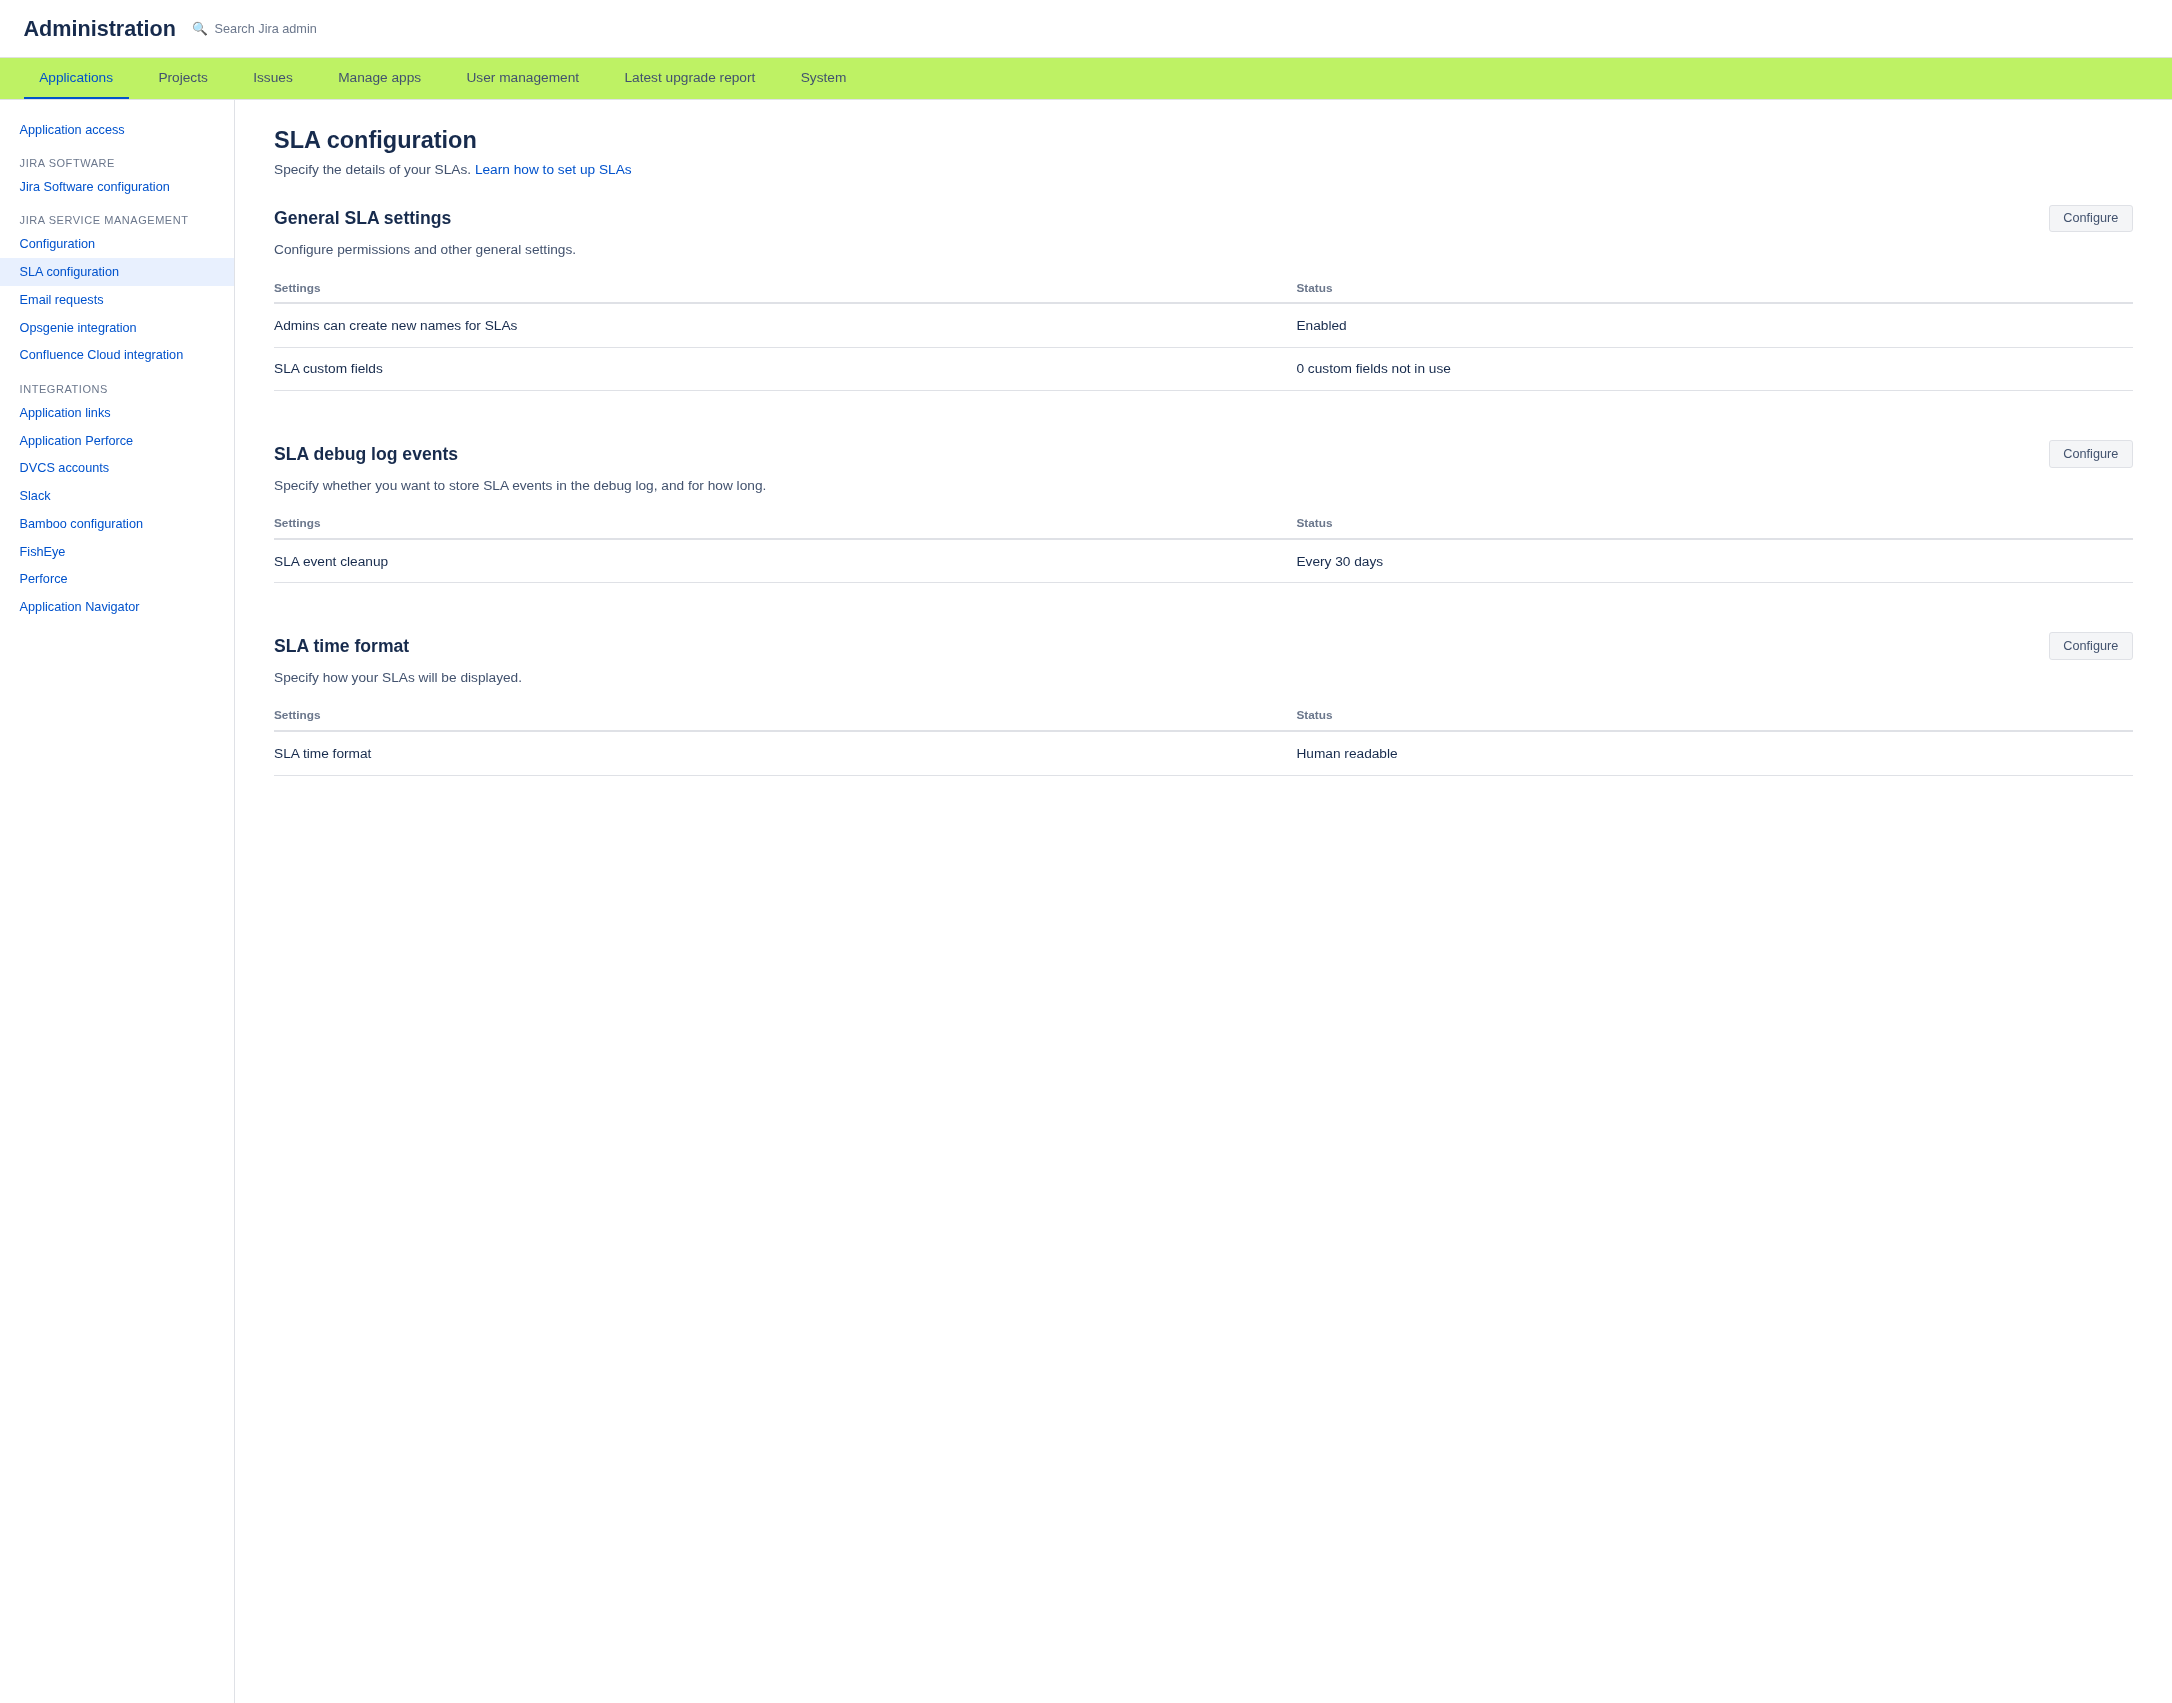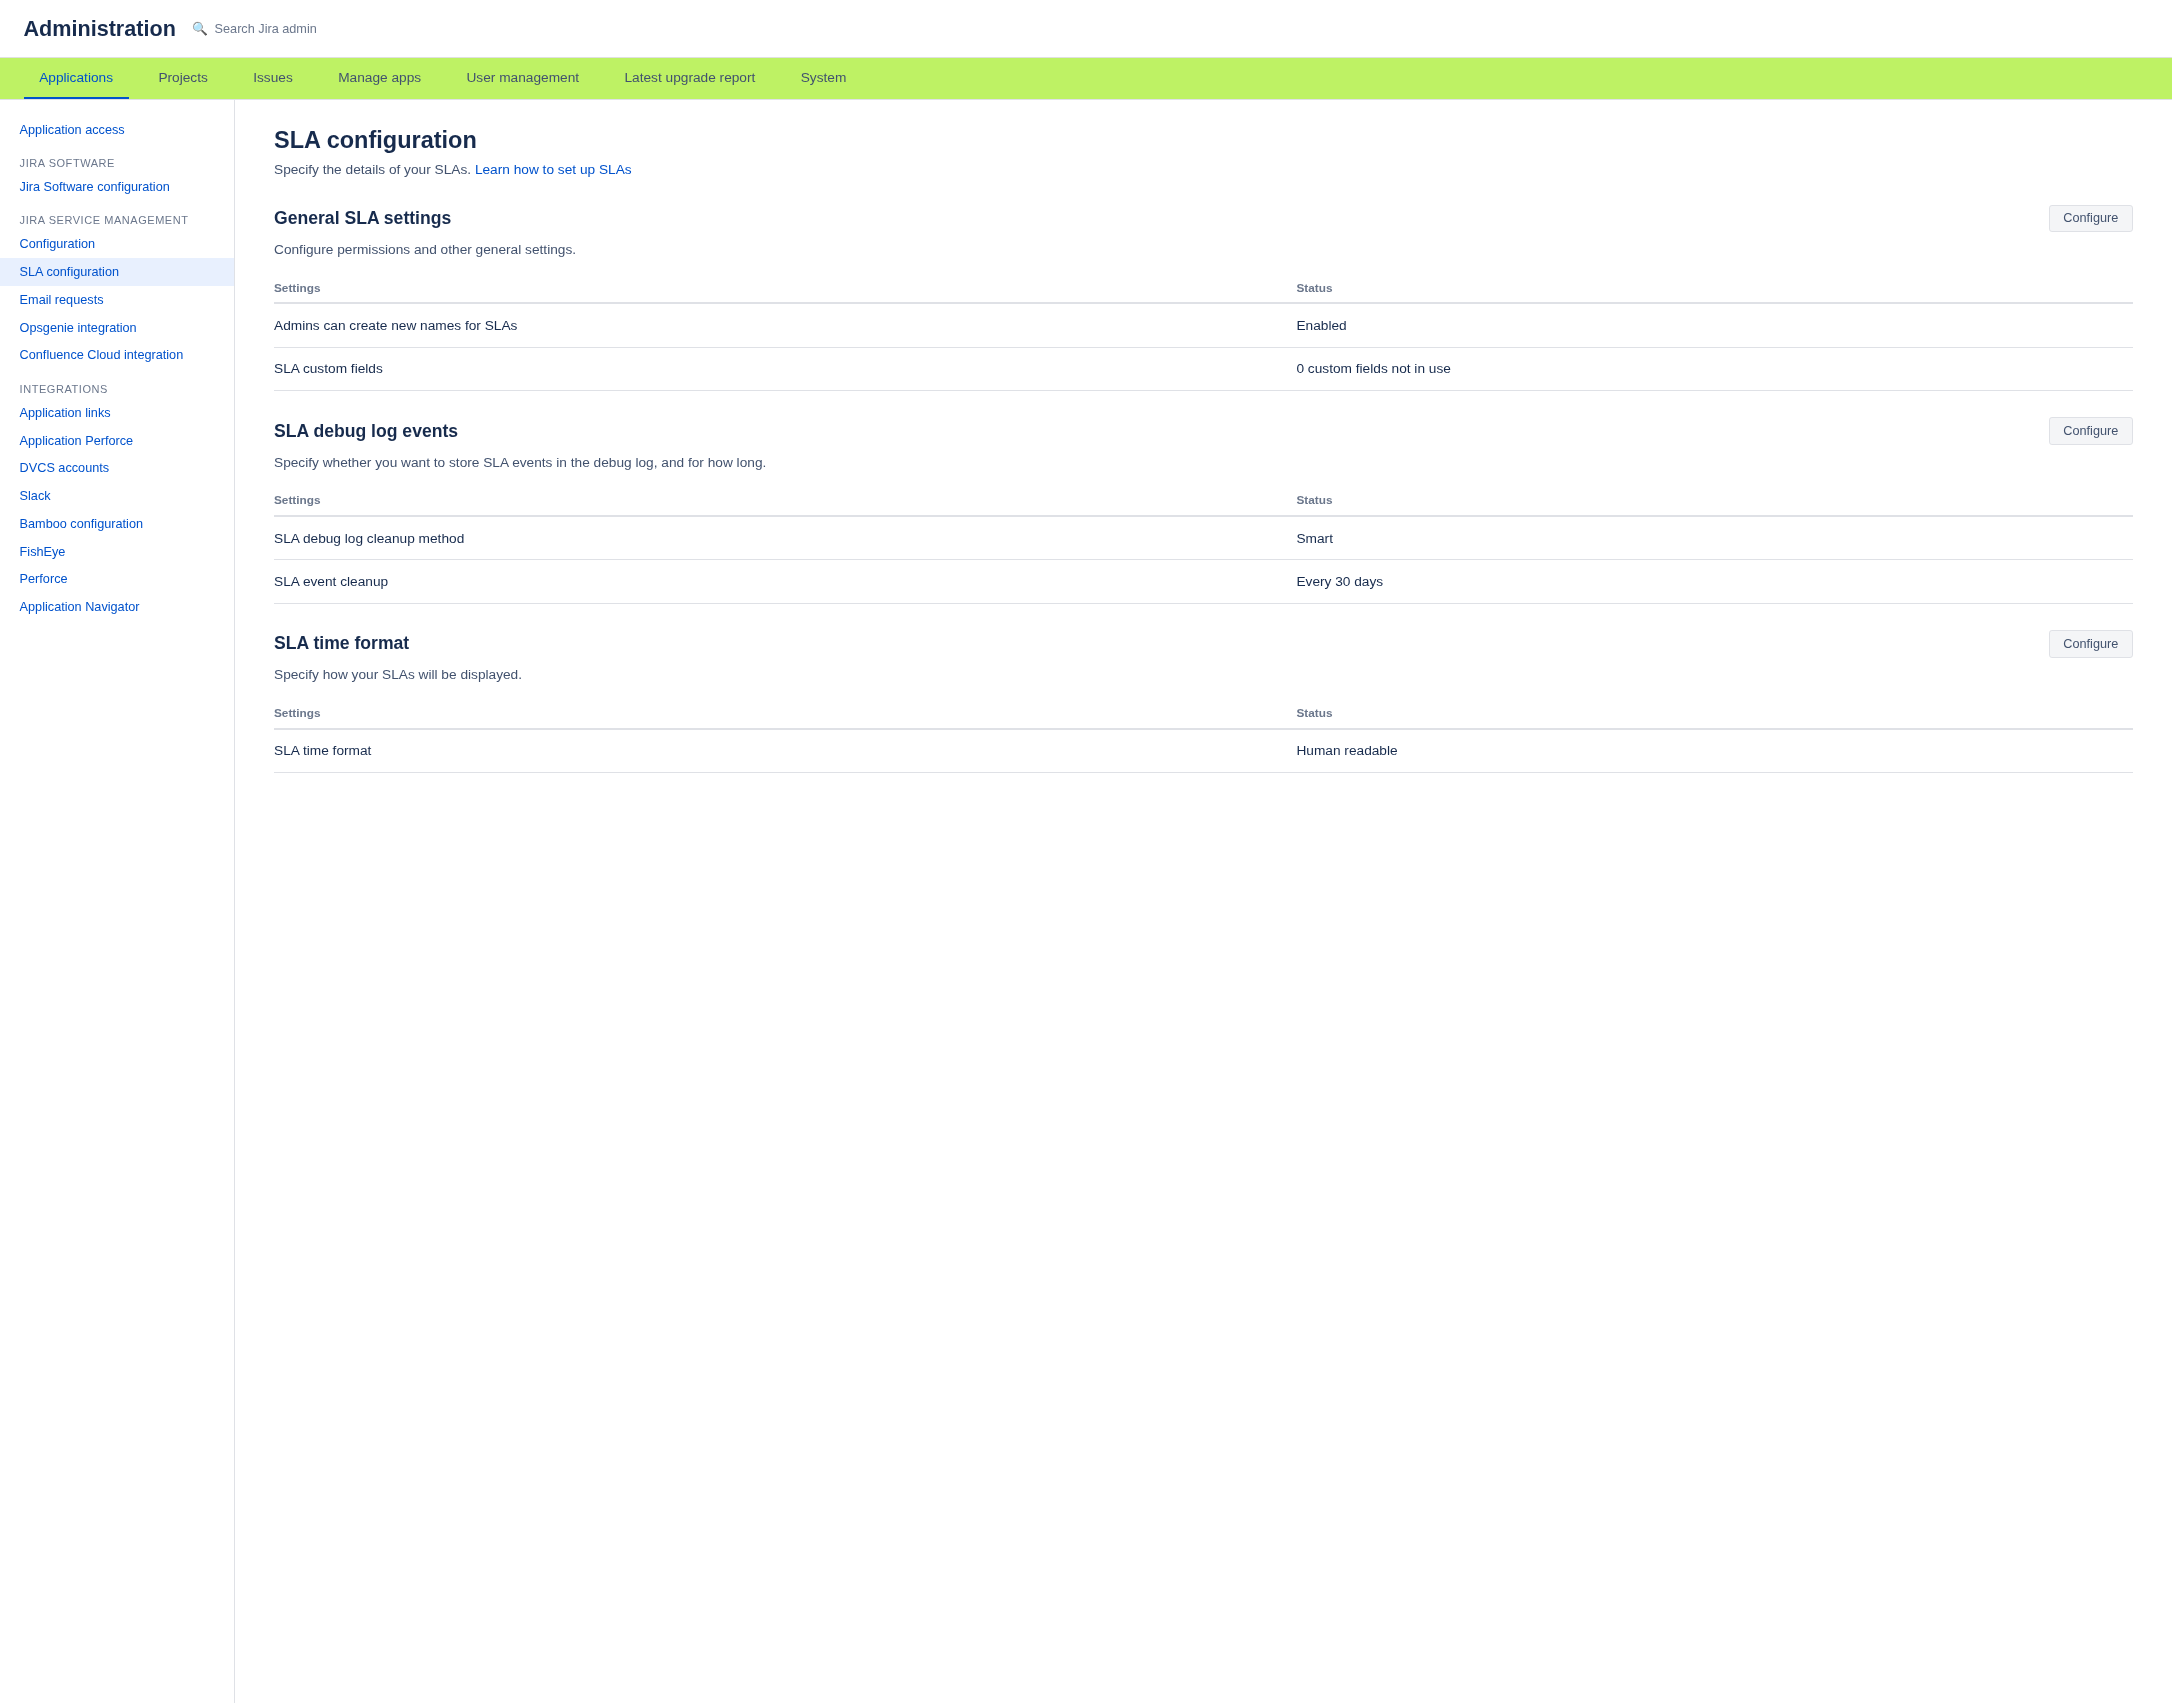--- a/index.html
+++ b/index.html
@@ -20,21 +20,21 @@
     .sidebar-item { padding: 6.9px 19.6px; font-size: 12.7px; color: #0052cc; cursor: pointer; }
     .sidebar-item.active { background: #e8f0fe; font-weight: 500; color: #0052cc; }
     .sidebar-section-label { padding: 13.7px 19.6px 3.9px; font-size: 11px; font-weight: 400; color: #6b778c; text-transform: uppercase; letter-spacing: 0.05em; }
 
     .main-content { flex: 1; padding: 27.4px 39px; overflow-y: auto; }
 
     .page-title { font-size: 23.5px; font-weight: 700; color: #172b4d; margin-bottom: 7.8px; }
     .page-subtitle { font-size: 13.7px; color: #42526e; margin-bottom: 27.4px; }
     .page-subtitle a { color: #0052cc; text-decoration: none; }
 
-    .section { margin-bottom: 26px; }
+    .section { margin-bottom: 49px; }
     .section-header { display: flex; justify-content: space-between; align-items: center; margin-bottom: 9.8px; }
     .section-title { font-size: 17.6px; font-weight: 600; color: #172b4d; }
     .section-desc { font-size: 13.7px; color: #42526e; margin-bottom: 15.7px; }
 
     .configure-btn { padding: 5.9px 13.7px; font-size: 12.7px; color: #42526e; background: #f4f5f7; border: 1px solid #dfe1e6; border-radius: 2.9px; cursor: pointer; font-weight: 500; }
 
     .settings-table { width: 100%; border-collapse: collapse; }
     .settings-table thead tr th { font-size: 11.8px; font-weight: 600; color: #6b778c; text-transform: none; padding: 7.8px 0; border-bottom: 2px solid #dfe1e6; text-align: left; }
     .settings-table tbody tr td { padding: 13.7px 0; font-size: 13.7px; color: #172b4d; border-bottom: 1px solid #dfe1e6; }
     .settings-table .col-settings { width: 55%; }
@@ -124,24 +124,20 @@
           <p class="section-desc">Specify whether you want to store SLA events in the debug log, and for how long.</p>
           <table class="settings-table">
             <thead>
               <tr>
                 <th class="col-settings">Settings</th>
                 <th class="col-status">Status</th>
               </tr>
             </thead>
             <tbody>
               <tr>
-                <td>SLA debug log cleanup method</td>
-                <td>Smart</td>
-              </tr>
-              <tr>
                 <td>SLA event cleanup</td>
                 <td>Every 30 days</td>
               </tr>
             </tbody>
           </table>
         </div>
         <div class="section">
           <div class="section-header">
             <h2 class="section-title">SLA time format</h2>
             <button class="configure-btn">Configure</button>

